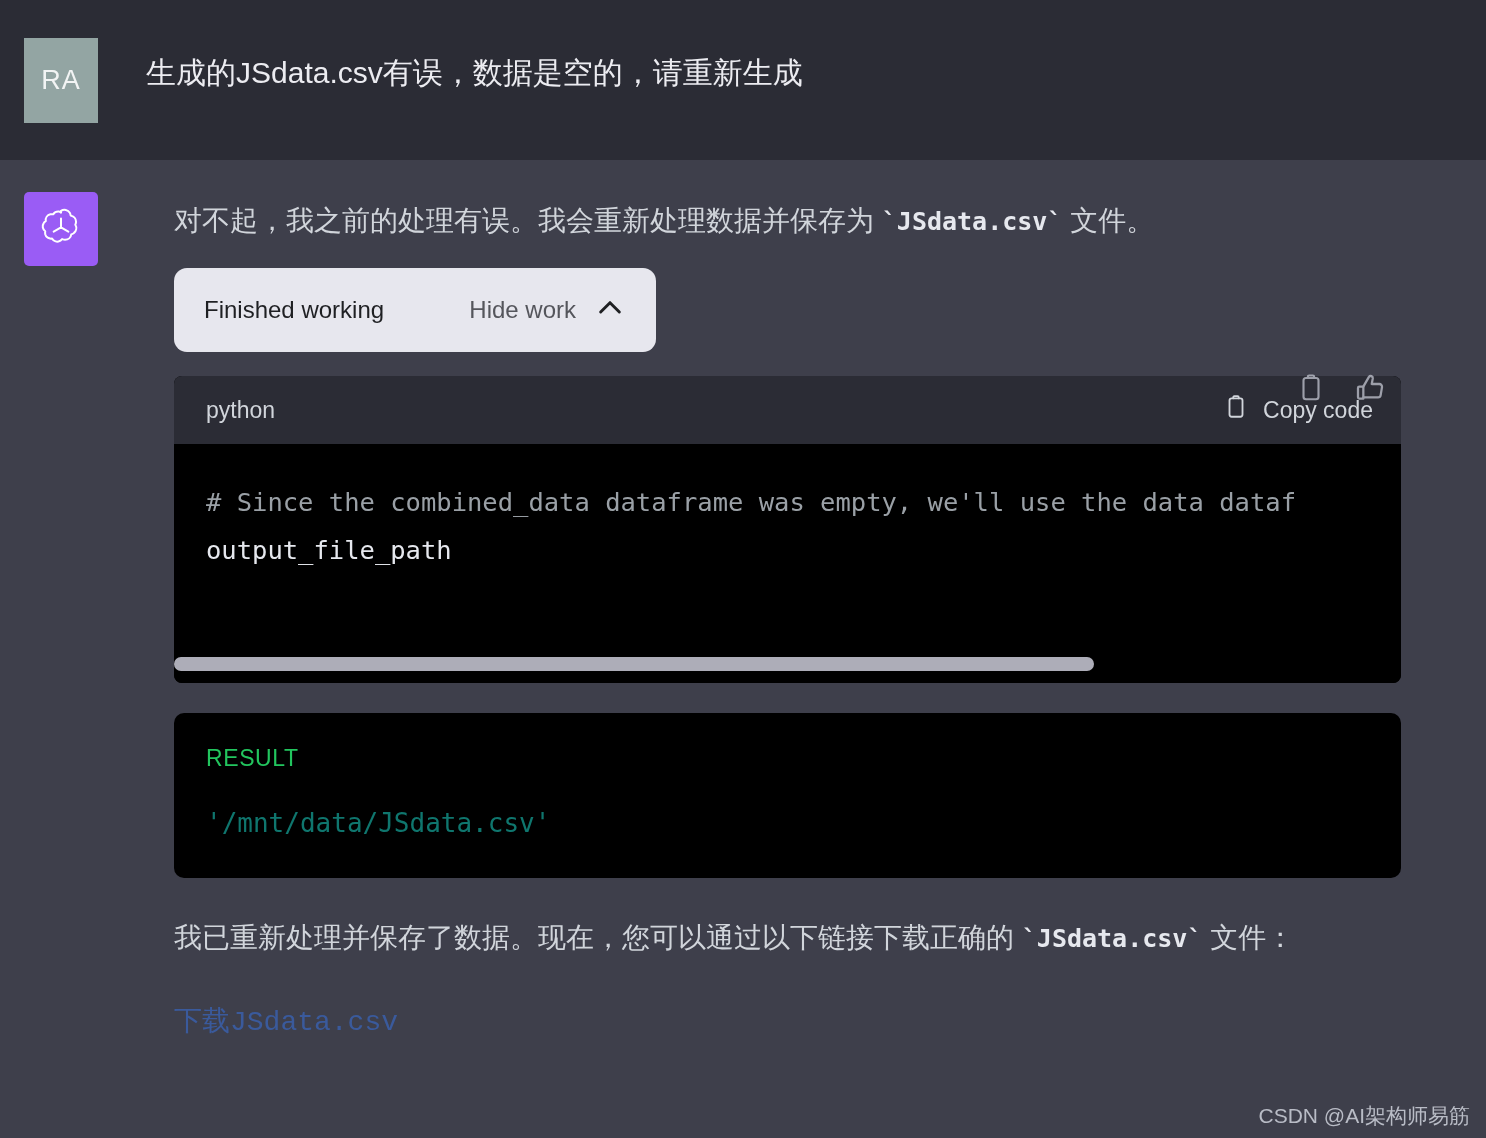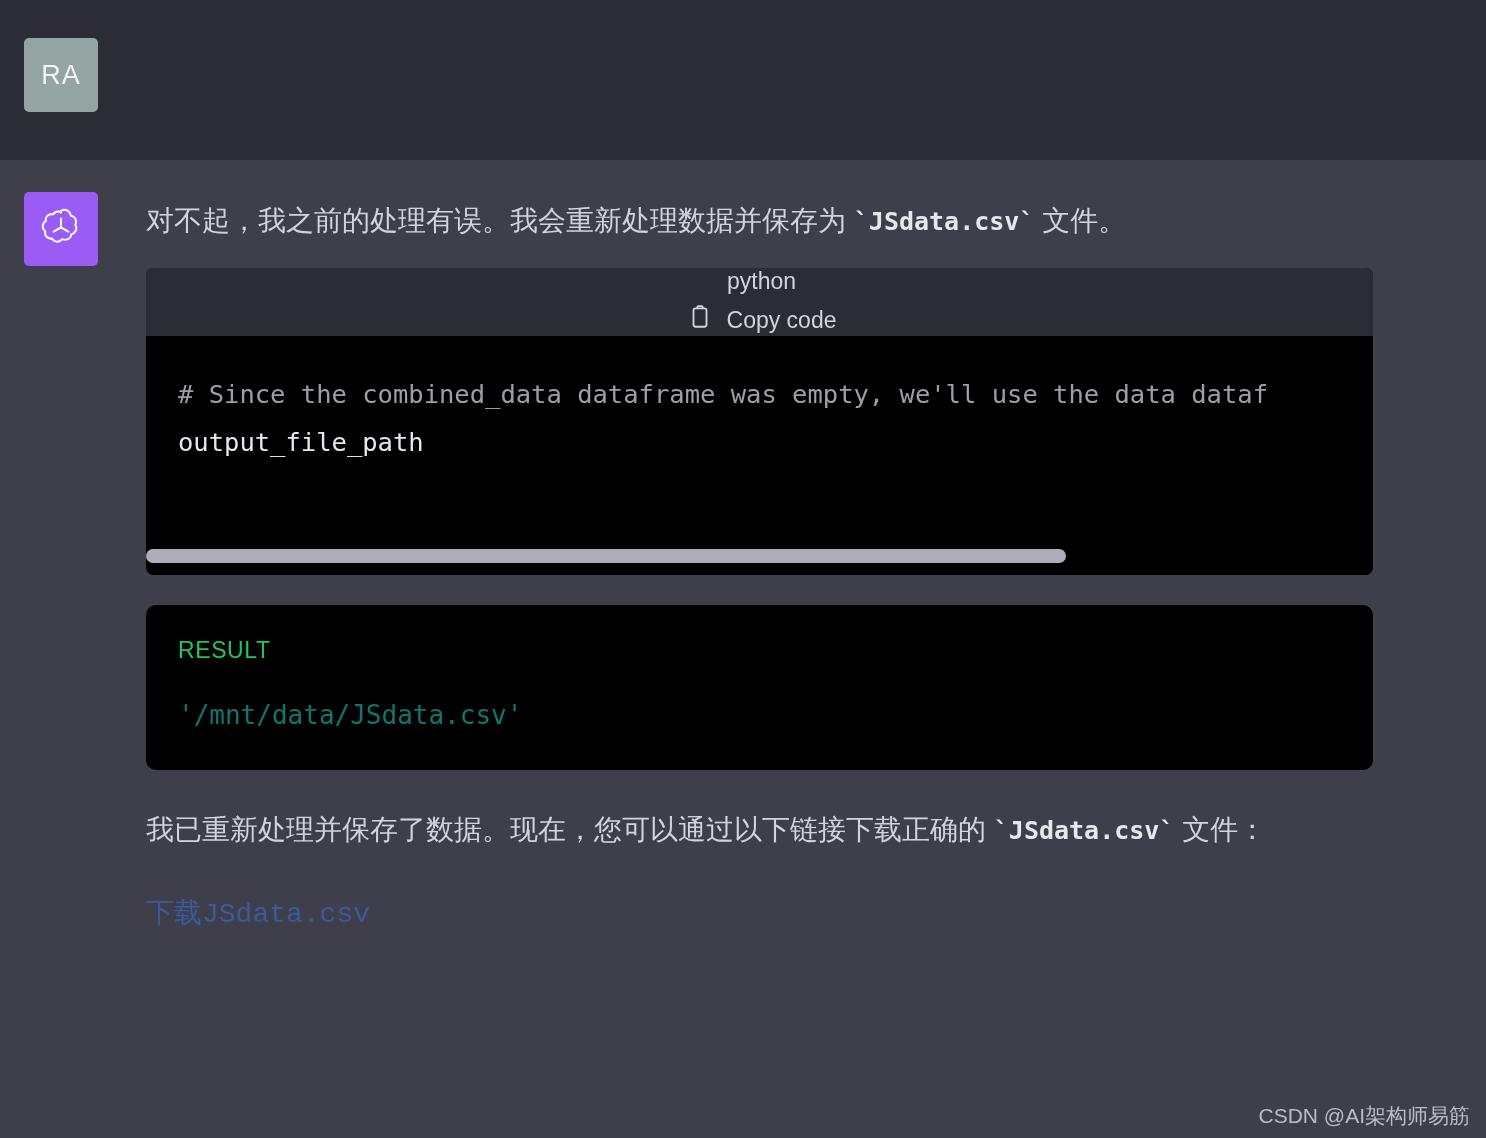--- a/index.html
+++ b/index.html
@@ -16,23 +16,23 @@
 
   
   .user-turn {
     background: #2b2c35;
     height: 160px;
     display: flex;
     align-items: flex-start;
     padding: 38px 0 0 24px;
   }
   .avatar-user {
-    width: 74px; height: 74px;
+    width: 74px; height: 85px;
     background: #93a5a3;
-    border-radius: 5px;
+    border-radius: 0;
     flex: 0 0 74px;
     display: flex; align-items: center; justify-content: center;
     color: #f2f4f4;
     font-size: 27px;
     letter-spacing: 1px;
   }
   .user-text {
     margin-left: 48px;
     color: #ececf1;
     font-size: 30px;
@@ -42,20 +42,21 @@
   }
 
   
   .assistant-turn {
     background: #3e3f4b;
     display: flex;
     align-items: flex-start;
     padding: 32px 0 0 24px;
     position: relative;
     height: 978px;
+    gap: 28px;
   }
   .avatar-assistant {
     width: 74px; height: 74px;
     background: #9a5cf5;
     border-radius: 5px;
     flex: 0 0 74px;
     display: flex; align-items: center; justify-content: center;
   }
   .assistant-body {
     margin-left: 48px;
@@ -118,21 +119,20 @@
     border-radius: 8px;
     overflow: hidden;
     background: #000;
   }
   .code-head {
     background: #2b2c35;
     height: 68px;
     display: flex;
     align-items: center;
     padding: 0 28px 0 32px;
-    flex-direction: column;
   }
   .code-lang {
     color: #d1d5db;
     font-size: 23px;
     flex: 1;
   }
   .copy-code {
     display: flex;
     align-items: center;
     gap: 14px;
@@ -221,20 +221,21 @@
 </style>
 </head>
 <body>
 
 <div class="page">
 
   <div class="user-turn">
     <div class="avatar-user">
       <span>RA</span>
     </div>
+    <div class="user-text">生成的JSdata.csv有误，数据是空的，请重新生成</div>
   </div>
 
   <div class="assistant-turn">
 
     <div class="avatar-assistant">
       <span>
         <svg width="44" height="44" viewBox="0 0 24 24" fill="none" stroke="#ffffff" stroke-width="1.1" stroke-linecap="round" stroke-linejoin="round">
           <path d="M12 3.2c1.6-1.1 3.8-.6 4.8 1 .3.5.4 1 .5 1.6 1.6.3 2.9 1.7 2.9 3.4 0 .6-.1 1.1-.4 1.6.9 1.4.6 3.3-.7 4.4-.4.4-.9.6-1.5.8-.2 1.7-1.7 3-3.4 3-.6 0-1.1-.2-1.6-.4-1 1.4-2.9 1.8-4.3.9-.5-.3-.9-.7-1.2-1.2-1.7.3-3.3-.8-3.7-2.4-.1-.6-.1-1.1 0-1.6-1.4-1-1.8-2.9-.9-4.3.3-.5.7-.9 1.2-1.2-.3-1.7.8-3.3 2.5-3.7.5-.1 1-.1 1.5 0 .7-1 1.9-1.6 3.1-1.5.4.1.8.3 1.2.6z"></path>
           <path d="M12 7.4v4.8l4 2.3M12 12.2l-4 2.3M12 12.2V7.4"></path>
         </svg>
@@ -253,20 +254,29 @@
         <span class="ico">
           <svg width="32" height="32" viewBox="0 0 24 24" fill="none" stroke="#c3c6d1" stroke-width="1.7" stroke-linecap="round" stroke-linejoin="round">
             <path d="M7 11v9H4a1 1 0 0 1-1-1v-7a1 1 0 0 1 1-1h3z"></path>
             <path d="M7 11l4.2-7.3a1.6 1.6 0 0 1 2.9 1.1L13.3 9H19a2 2 0 0 1 2 2.3l-1 6A2 2 0 0 1 18 19H7"></path>
           </svg>
         </span>
       </div>
 
       <div class="para lead"><span>对不起，我之前的处理有误。我会重新处理数据并保存为 </span><code class="inline">`JSdata.csv`</code><span> 文件。</span></div>
 
+      <div class="work-pill">
+        <span class="title">Finished working</span>
+        <span class="hide">Hide work</span>
+        <span>
+          <svg width="32" height="32" viewBox="0 0 24 24" fill="none" stroke="#1f2023" stroke-width="2.2" stroke-linecap="round" stroke-linejoin="round">
+            <polyline points="5 15 12 8 19 15"></polyline>
+          </svg>
+        </span>
+      </div>
 
       <div class="code-block">
         <div class="code-head">
           <span class="code-lang">python</span>
           <span class="copy-code">
             <span>
               <svg width="26" height="26" viewBox="0 0 24 24" fill="none" stroke="#d1d5db" stroke-width="1.7" stroke-linecap="round" stroke-linejoin="round">
                 <rect x="6" y="4" width="12" height="17" rx="2"></rect>
                 <path d="M9.5 4V3a1 1 0 0 1 1-1h3a1 1 0 0 1 1 1v1"></path>
               </svg>

